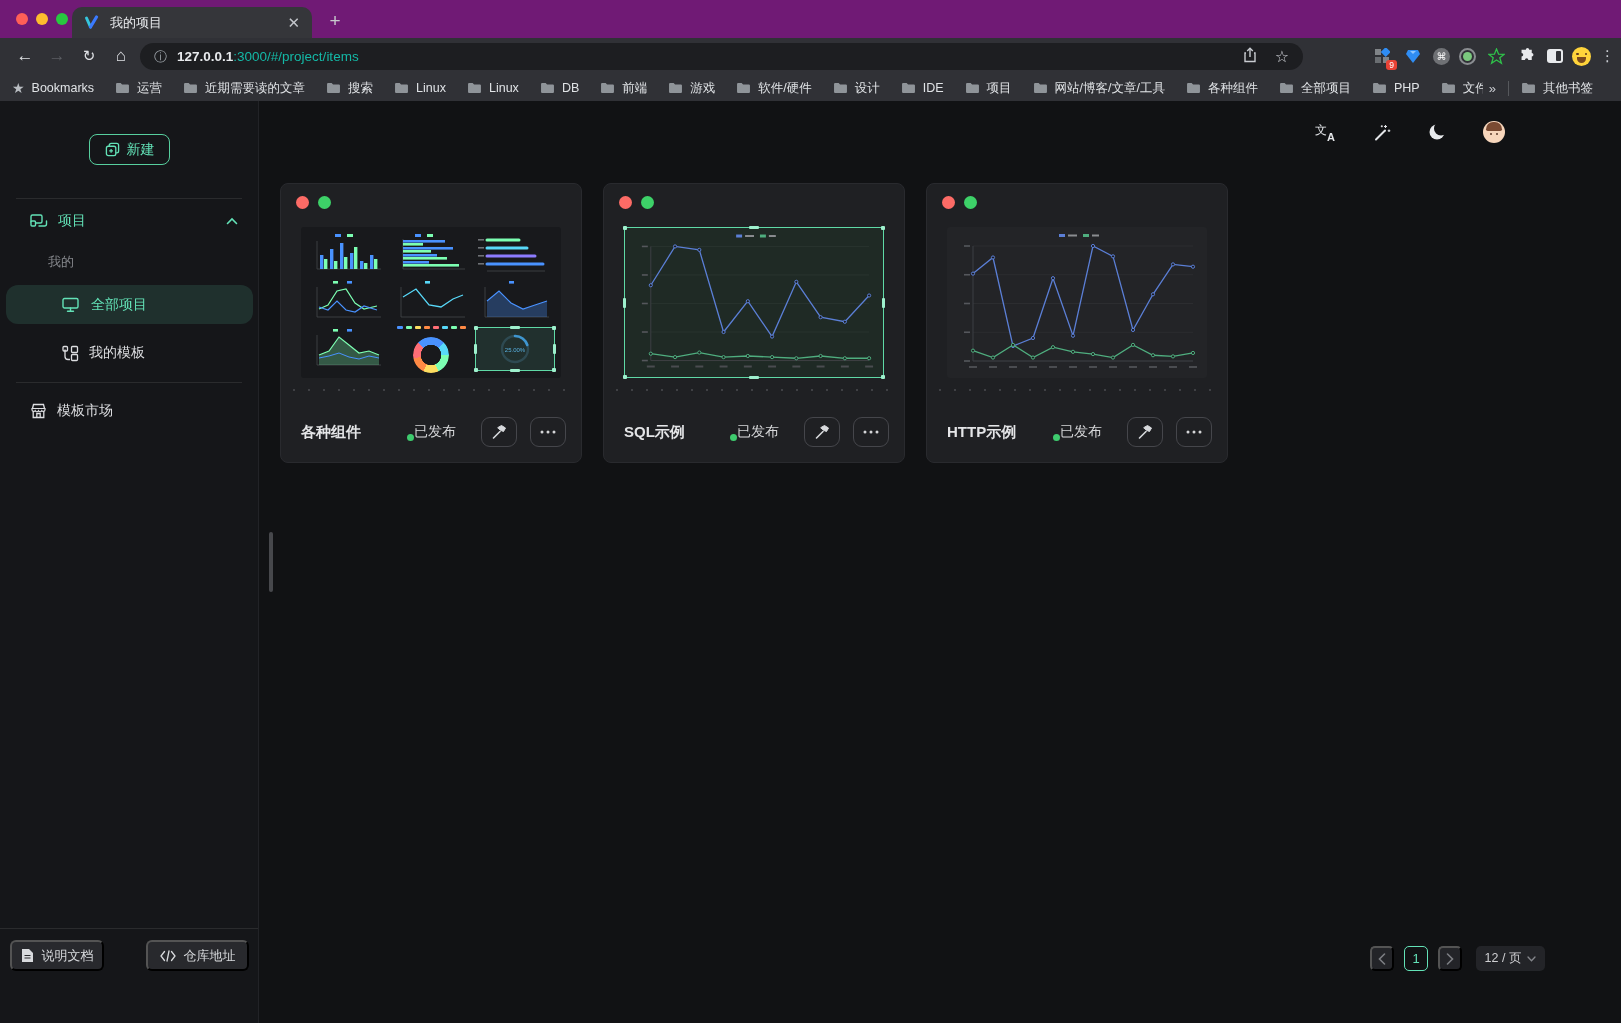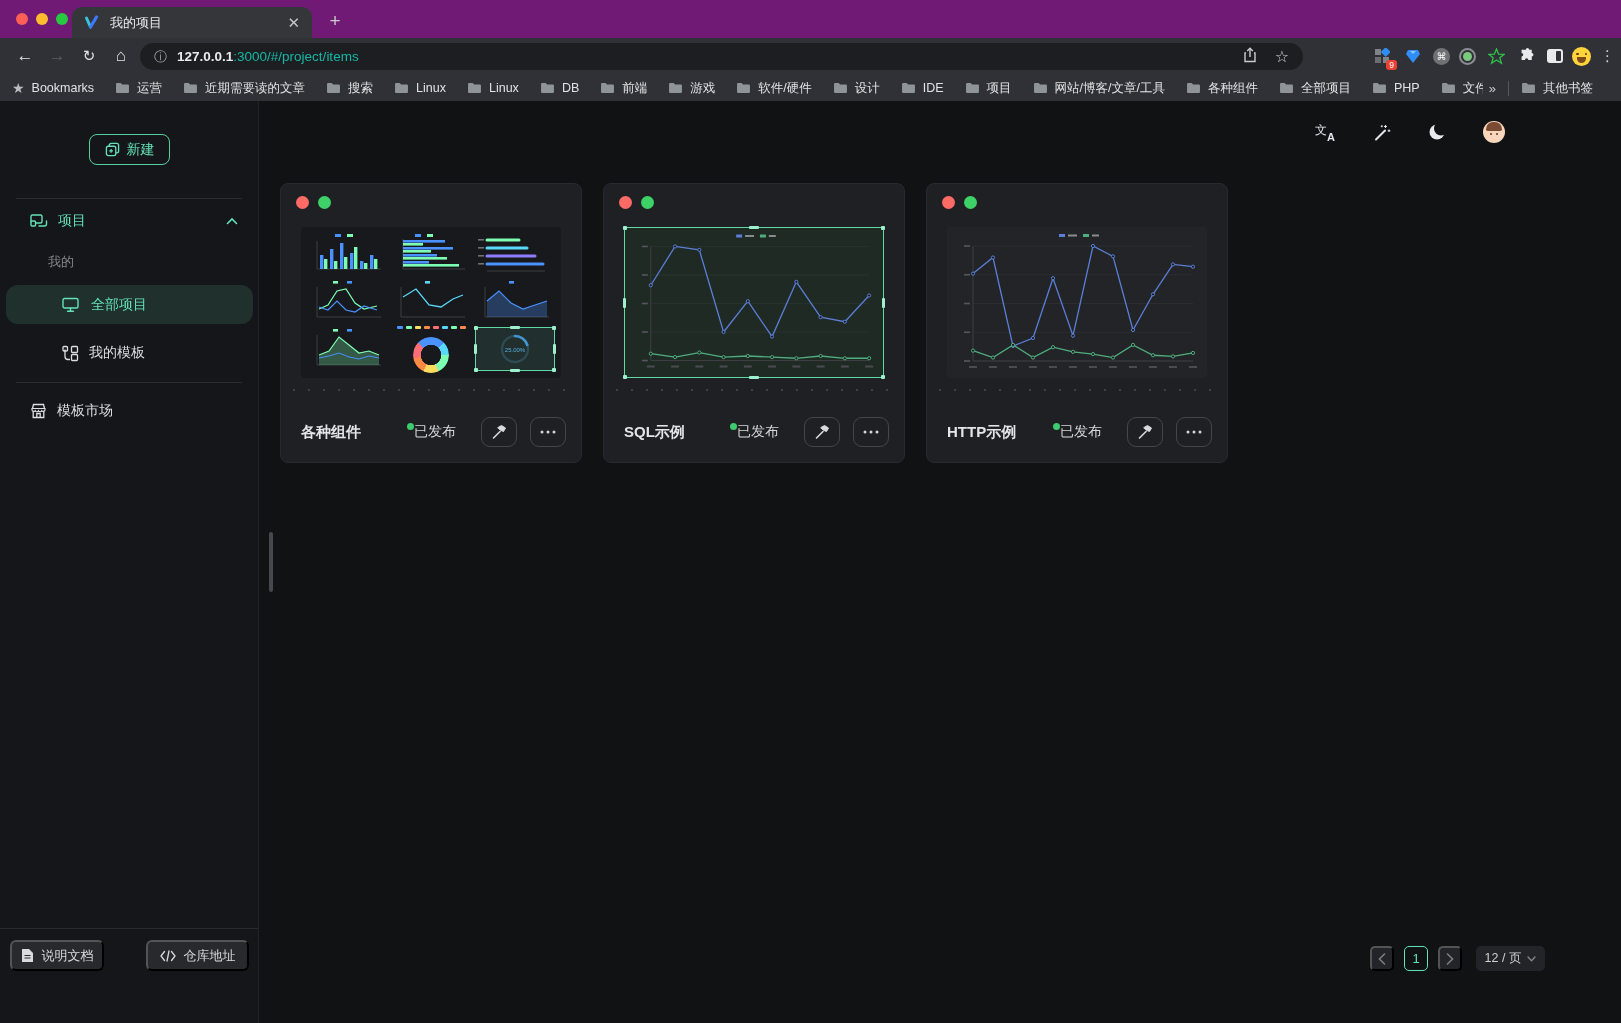--- a/index.html
+++ b/index.html
@@ -94,21 +94,21 @@
   .h-t{left:50%;top:-2px;width:10px;height:3px;margin-left:-5px;}
   .h-b{left:50%;bottom:-2px;width:10px;height:3px;margin-left:-5px;}
   .h-l{top:50%;left:-2px;width:3px;height:10px;margin-top:-5px;}
   .h-r{top:50%;right:-2px;width:3px;height:10px;margin-top:-5px;}
   .h-tl{left:-2px;top:-2px;width:4px;height:4px;} .h-tr{right:-2px;top:-2px;width:4px;height:4px;}
   .h-bl{left:-2px;bottom:-2px;width:4px;height:4px;} .h-br{right:-2px;bottom:-2px;width:4px;height:4px;}
   .dotted-sep { position:absolute; left:12px; right:12px; top:205px; height:2px;
     background-image:repeating-linear-gradient(90deg,#3f4044 0 2px,transparent 2px 15px); }
   .card-footer { position:absolute; left:20px; right:15px; bottom:14px; height:32px; display:flex; align-items:center; }
   .card-name { flex:1; color:#e4e5e7; font-size:15px;font-weight:bold; }
-  .status { display:flex; align-items:flex-start; margin-right:12px; }
+  .status { display:flex; align-items:flex-end; margin-right:12px; }
   .status i { width:7px; height:7px; border-radius:50%; background:#3ecb6e; display:block; }
   .status b { color:#d6d7d9; font-size:14px; font-weight:normal; }
   .mini-btn { width:36px; height:30px; border:1px solid #45464b; border-radius:9px; background:transparent;
     display:flex; align-items:center; justify-content:center; margin-left:13px; }
 
   
   .collage { position:absolute; inset:0; }
   .cell { position:absolute; width:80px; height:44px; }
   .donut { width:36px; height:36px; border-radius:50%;
     background:conic-gradient(#4992ff 0 13%,#58d9f9 13% 25%,#7cffb2 25% 43%,#fddd60 43% 57%,#ff8a45 57% 72%,#ff6e76 72% 87%,#4992ff 87% 100%);

